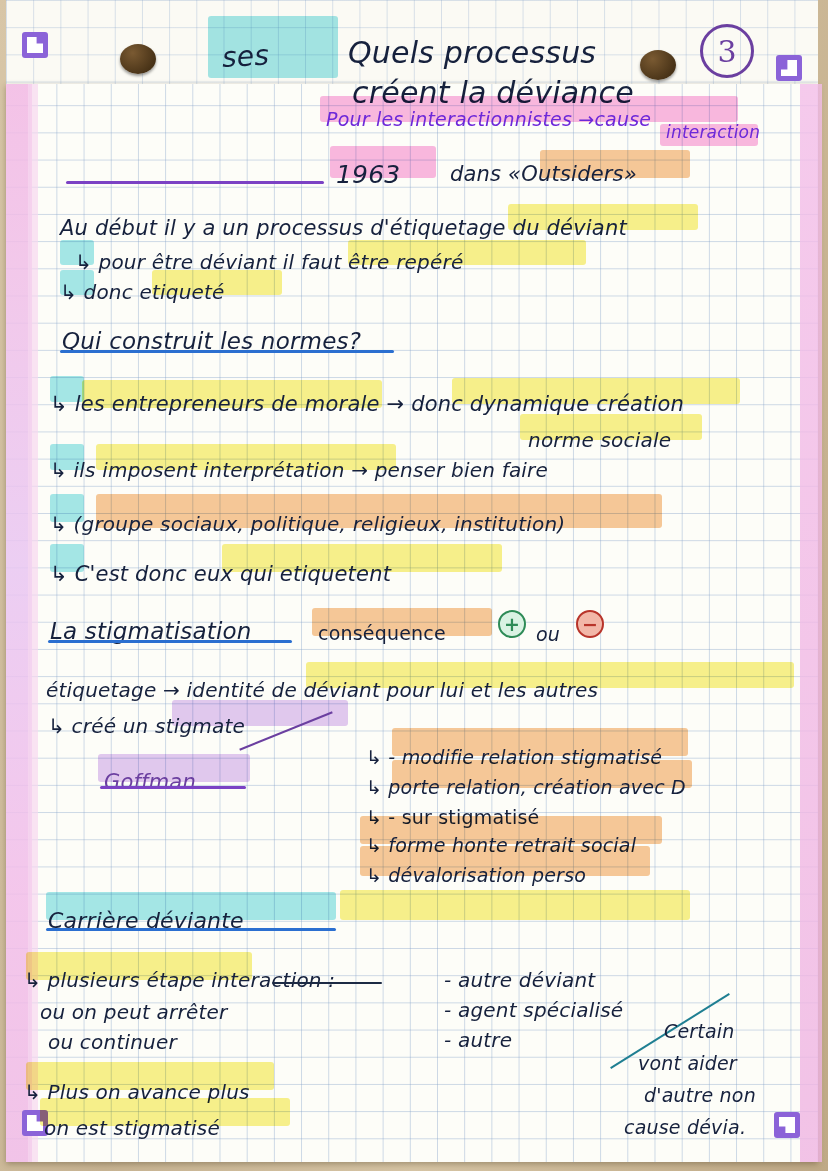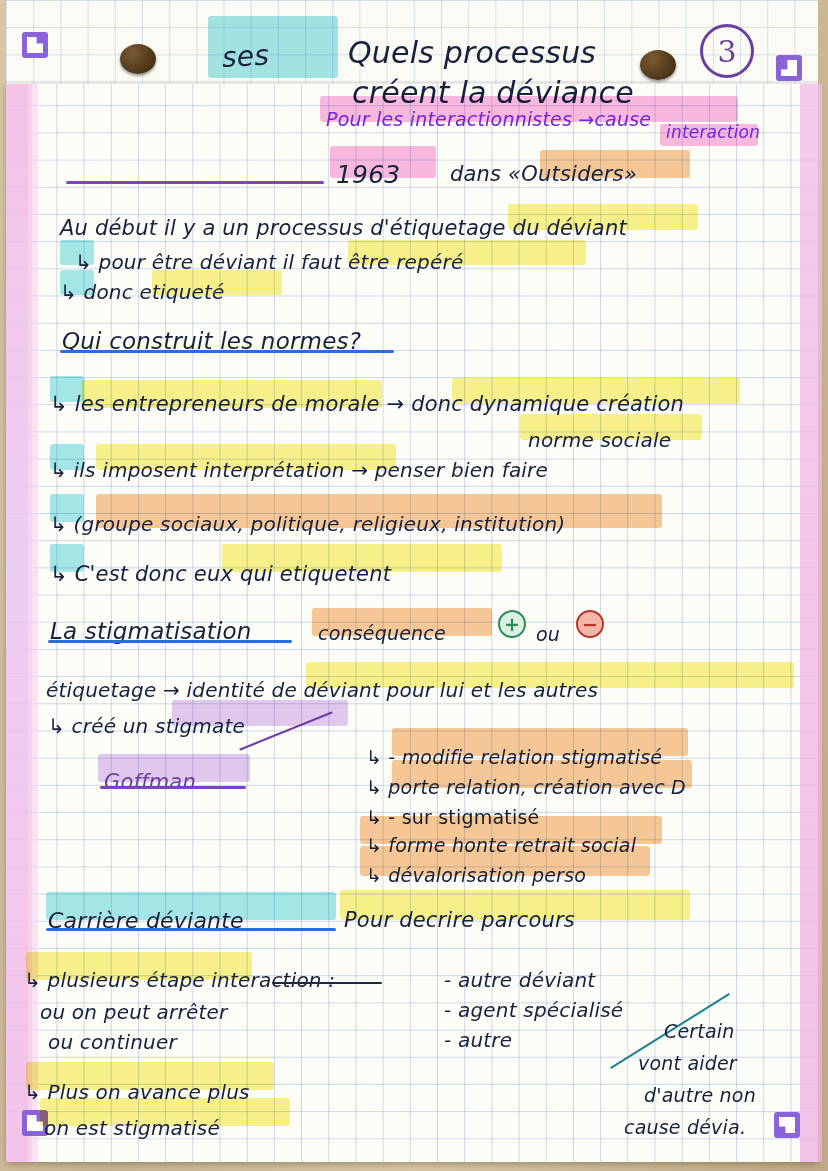--- a/index.html
+++ b/index.html
@@ -215,21 +215,21 @@
   <div class="hl hl-cyan" style="left:50px;top:494px;width:34px;height:28px;"></div>
   <div class="hw ink-dark" style="left:50px;top:514px;font-size:20px;font-style:italic;">↳ (groupe sociaux, politique, religieux, institution)</div>
 
   <div class="hl hl-yellow" style="left:222px;top:544px;width:280px;height:28px;"></div>
   <div class="hl hl-cyan" style="left:50px;top:544px;width:34px;height:28px;"></div>
   <div class="hw ink-dark" style="left:50px;top:564px;font-size:21px;font-style:italic;">↳ C'est donc eux qui etiquetent</div>
 
   <div class="hw ink-dark" style="left:50px;top:620px;font-size:23px;font-style:italic;">La stigmatisation</div>
   <div class="ul ul-blue" style="left:48px;top:640px;width:244px;"></div>
   <div class="hl hl-orange" style="left:312px;top:608px;width:180px;height:28px;"></div>
-  <div class="hw ink-dark" style="left:318px;top:624px;font-size:19px;font-style:italic;">conséquence</div>
+  <div class="hw ink-dark" style="left:318px;top:624px;font-size:19px;">conséquence</div>
   <div class="badge-plus" style="left:498px;top:610px;">+</div>
   <div class="hw ink-dark" style="left:536px;top:625px;font-size:19px;font-style:italic;">ou</div>
   <div class="badge-minus" style="left:576px;top:610px;">−</div>
 
   <div class="hl hl-yellow" style="left:306px;top:662px;width:488px;height:26px;"></div>
   <div class="hw ink-dark" style="left:46px;top:680px;font-size:20px;font-style:italic;">étiquetage → identité de déviant pour lui et les autres</div>
 
   <div class="hl hl-violet" style="left:172px;top:700px;width:176px;height:26px;"></div>
   <div class="hw ink-dark" style="left:48px;top:716px;font-size:20px;font-style:italic;">↳ créé un stigmate</div>
 
@@ -249,21 +249,20 @@
   <div class="hl hl-orange" style="left:360px;top:816px;width:302px;height:28px;"></div>
   <div class="hw ink-dark" style="left:366px;top:836px;font-size:19px;font-style:italic;">↳ forme honte retrait social</div>
 
   <div class="hl hl-orange" style="left:360px;top:846px;width:290px;height:30px;"></div>
   <div class="hw ink-dark" style="left:366px;top:866px;font-size:19px;font-style:italic;">↳ dévalorisation perso</div>
 
   <div class="hl hl-cyan" style="left:46px;top:892px;width:290px;height:28px;"></div>
   <div class="hw ink-dark" style="left:48px;top:910px;font-size:22px;font-style:italic;">Carrière déviante</div>
   <div class="ul ul-blue" style="left:46px;top:928px;width:290px;"></div>
   <div class="hl hl-yellow" style="left:340px;top:890px;width:350px;height:30px;"></div>
-  <div class="hw ink-dark" style="left:344px;top:910px;font-size:21px;font-style:italic;">Pour decrire parcours</div>
 
   <div class="hl hl-yellow" style="left:26px;top:952px;width:226px;height:28px;"></div>
   <div class="hw ink-dark" style="left:24px;top:970px;font-size:20px;font-style:italic;">↳ plusieurs étape   interaction :</div>
   <div class="ul ul-dark" style="left:272px;top:982px;width:110px;"></div>
 
   <div class="hw ink-dark" style="left:444px;top:970px;font-size:20px;font-style:italic;">- autre déviant</div>
   <div class="hw ink-dark" style="left:444px;top:1000px;font-size:20px;font-style:italic;text-align:right;">- agent spécialisé</div>
   <div class="hw ink-dark" style="left:444px;top:1030px;font-size:20px;font-style:italic;">- autre</div>
 
   <div class="hw ink-dark" style="left:40px;top:1002px;font-size:20px;font-style:italic;">ou on peut arrêter</div>

